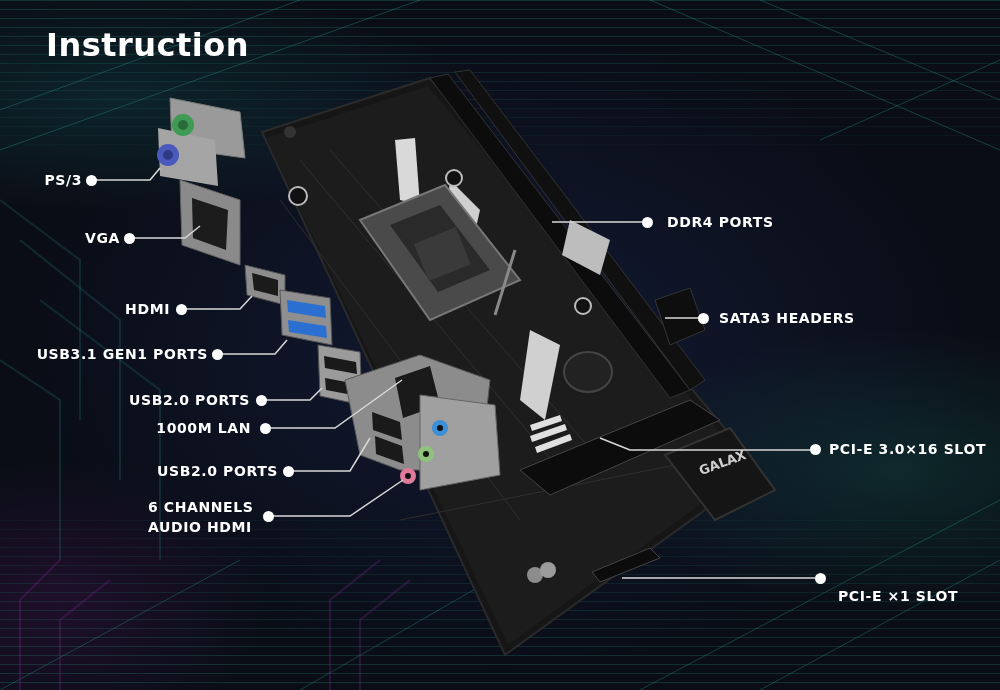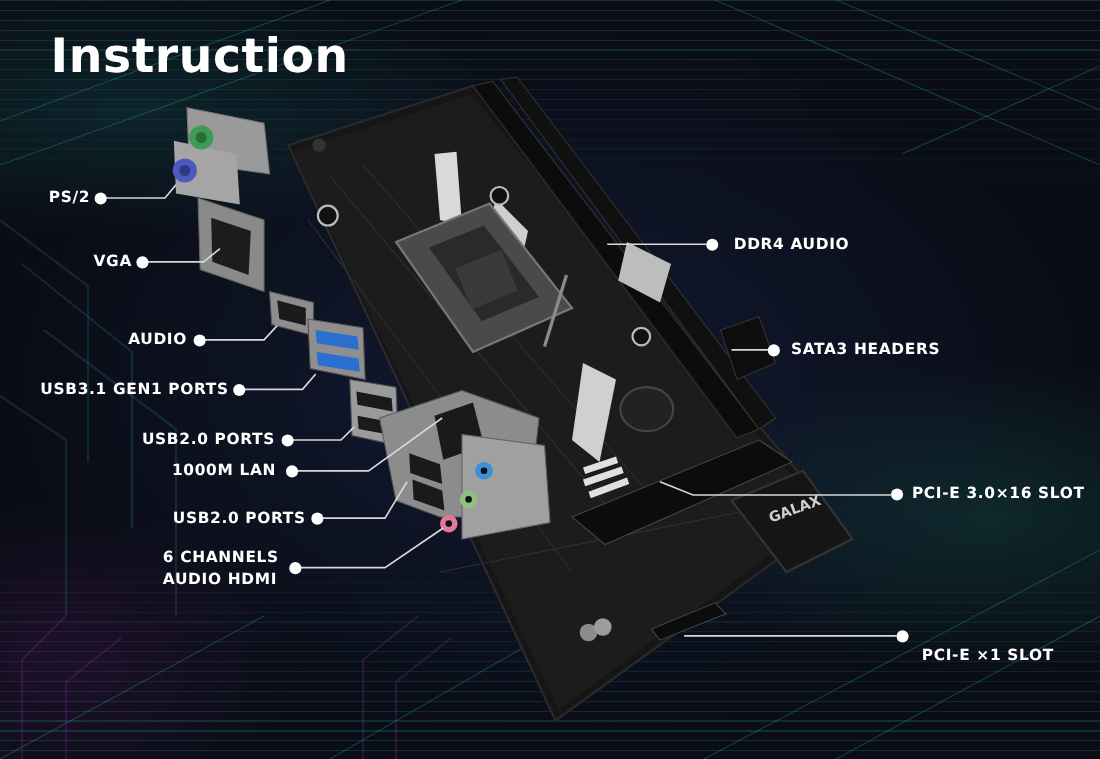--- a/index.html
+++ b/index.html
@@ -20,21 +20,21 @@
     background:repeating-linear-gradient(to bottom, rgba(40,170,150,0.28) 0 1px, transparent 1px 9px);
   }
   .grid-top { top:0; height:170px; -webkit-mask-image:linear-gradient(to bottom, rgba(0,0,0,0.9), transparent); }
   .grid-bottom { top:520px; height:170px; -webkit-mask-image:linear-gradient(to top, rgba(0,0,0,0.9), rgba(0,0,0,0.2)); }
   .bg svg { position:absolute; inset:0; }
 
   
   .title {
     position:absolute; left:46px; top:26px;
     color:#ffffff; font-family:"DejaVu Sans", sans-serif;
-    font-size:43px; font-weight:bold; letter-spacing:0.5px;
+    font-size:32px; font-weight:bold; letter-spacing:0.5px;
   }
 
   
   .board-wrap { position:absolute; left:0; top:0; width:1000px; height:690px; }
 
   
   .label {
     position:absolute; color:#ffffff;
     font-family:"DejaVu Sans", sans-serif; font-weight:bold;
     font-size:14px; letter-spacing:0.6px; line-height:18px; white-space:nowrap;
@@ -179,47 +179,47 @@
     <polyline points="265,428 335,428 402,380"></polyline>
     <polyline points="288,471 350,471 370,438"></polyline>
     <polyline points="268,516 350,516 403,480"></polyline>
     <polyline points="552,222 642,222"></polyline>
     <polyline points="665,318 700,318"></polyline>
     <polyline points="600,438 630,450 810,450"></polyline>
     <polyline points="622,578 815,578"></polyline>
   </g>
 </svg>
 
-<div class="label right" style="left:38px; top:171px; width:44px;">PS/2</div>
+<div class="label right" style="left:38px; top:171px; width:44px;">PS/3</div>
 <div class="dot" style="left:86px; top:175px;"></div>
 
 <div class="label right" style="left:70px; top:229px; width:50px;">VGA</div>
 <div class="dot" style="left:124px; top:233px;"></div>
 
-<div class="label right" style="left:110px; top:300px; width:60px;">AUDIO</div>
+<div class="label right" style="left:110px; top:300px; width:60px;">HDMI</div>
 <div class="dot" style="left:176px; top:304px;"></div>
 
 <div class="label right" style="left:30px; top:345px; width:178px;">USB3.1 GEN1 PORTS</div>
 <div class="dot" style="left:212px; top:349px;"></div>
 
 <div class="label right" style="left:110px; top:391px; width:140px;">USB2.0 PORTS</div>
 <div class="dot" style="left:256px; top:395px;"></div>
 
 <div class="label right" style="left:136px; top:419px; width:115px;">1000M LAN</div>
 <div class="dot" style="left:260px; top:423px;"></div>
 
 <div class="label right" style="left:138px; top:462px; width:140px;">USB2.0 PORTS</div>
 <div class="dot" style="left:283px; top:466px;"></div>
 
 <div class="label" style="left:148px; top:498px;">6 CHANNELS</div>
 <div class="label" style="left:148px; top:518px;">AUDIO HDMI</div>
 <div class="dot" style="left:263px; top:511px;"></div>
 
 <div class="dot" style="left:642px; top:217px;"></div>
-<div class="label" style="left:667px; top:213px;">DDR4 AUDIO</div>
+<div class="label" style="left:667px; top:213px;">DDR4 PORTS</div>
 
 <div class="dot" style="left:698px; top:313px;"></div>
 <div class="label" style="left:719px; top:309px;">SATA3 HEADERS</div>
 
 <div class="dot" style="left:810px; top:444px;"></div>
 <div class="label" style="left:829px; top:440px;">PCI-E 3.0×16 SLOT</div>
 
 <div class="dot" style="left:815px; top:573px;"></div>
 <div class="label" style="left:838px; top:587px;">PCI-E ×1 SLOT</div>
 

